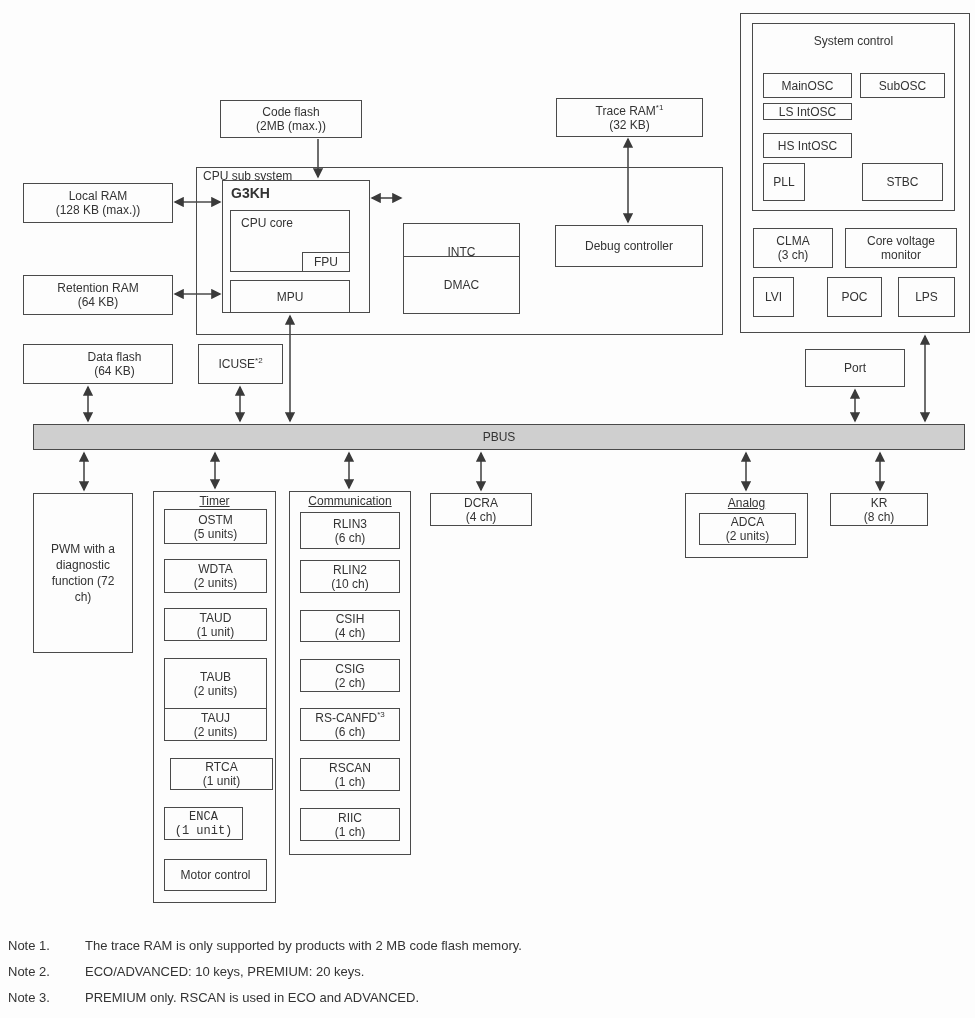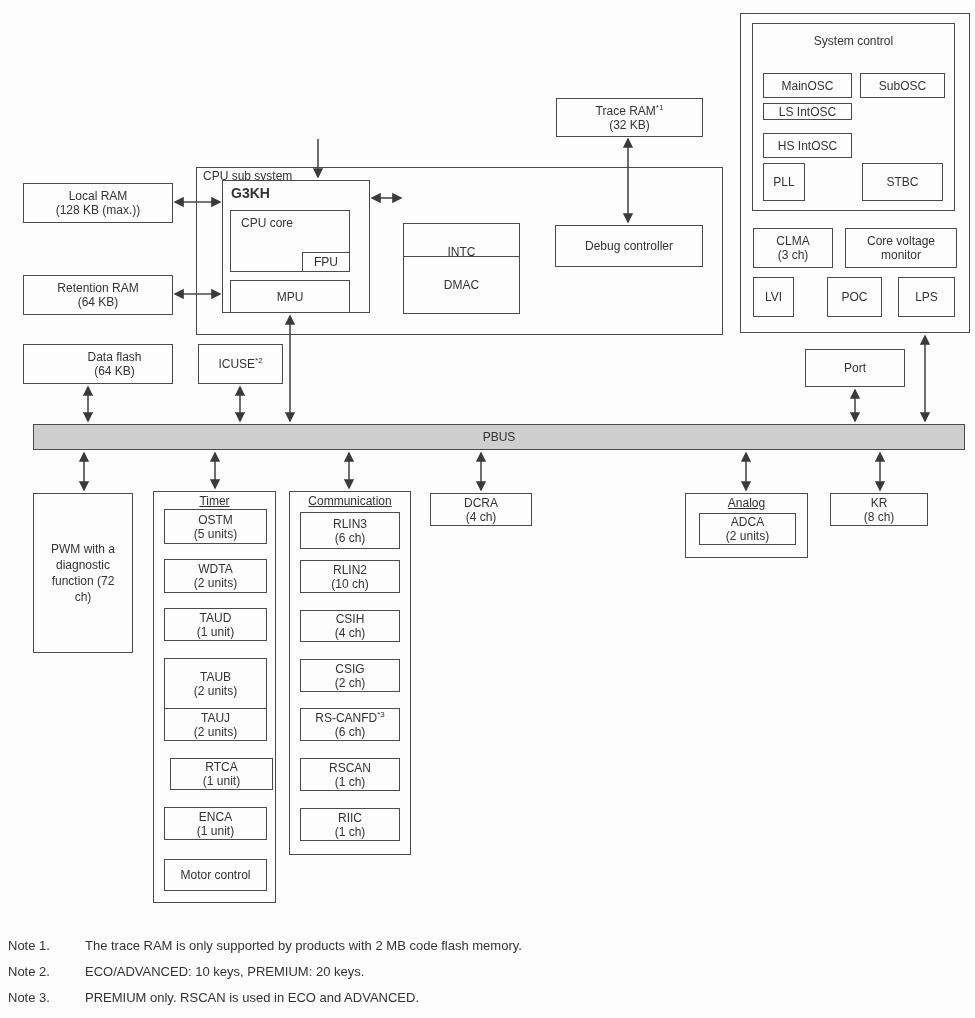--- a/index.html
+++ b/index.html
@@ -34,20 +34,24 @@
   .notetext{position:absolute;left:85px;}
   sup{font-size:8px;line-height:0;}
   svg.wires{position:absolute;left:0;top:0;width:975px;height:1018px;pointer-events:none;}
   svg.wires line{stroke:#4a4a4a;stroke-width:1.6;}
 </style>
 </head>
 <body>
 
 <div id="canvas">
 
+  <div class="box" style="left:220px;top:100px;width:142px;height:38px;">
+    <div>Code flash</div>
+    <div>(2MB (max.))</div>
+  </div>
 
   <div class="box" style="left:556px;top:98px;width:147px;height:39px;">
     <div>
       <span>Trace RAM</span><sup>*1</sup>
     </div>
     <div>(32 KB)</div>
   </div>
 
   <div class="box" style="left:23px;top:183px;width:150px;height:40px;">
     <div>Local RAM</div>
@@ -173,21 +177,21 @@
       <div>(2 units)</div>
     </div>
     <div class="box" style="left:10px;top:216px;width:103px;height:33px;">
       <div>TAUJ</div>
       <div>(2 units)</div>
     </div>
     <div class="box" style="left:16px;top:266px;width:103px;height:32px;">
       <div>RTCA</div>
       <div>(1 unit)</div>
     </div>
-    <div class="box" style="left:10px;top:315px;width:103px;height:33px;">
+    <div class="box" style="left:10px;top:315px;width:79px;height:33px;font-family:Liberation Mono, monospace;">
       <div>ENCA</div>
       <div>(1 unit)</div>
     </div>
     <div class="box" style="left:10px;top:367px;width:103px;height:32px;">
       <div>Motor control</div>
     </div>
   </div>
 
   <div class="group" style="left:289px;top:491px;width:122px;height:364px;">
     <div class="grouplabel">Communication</div>

